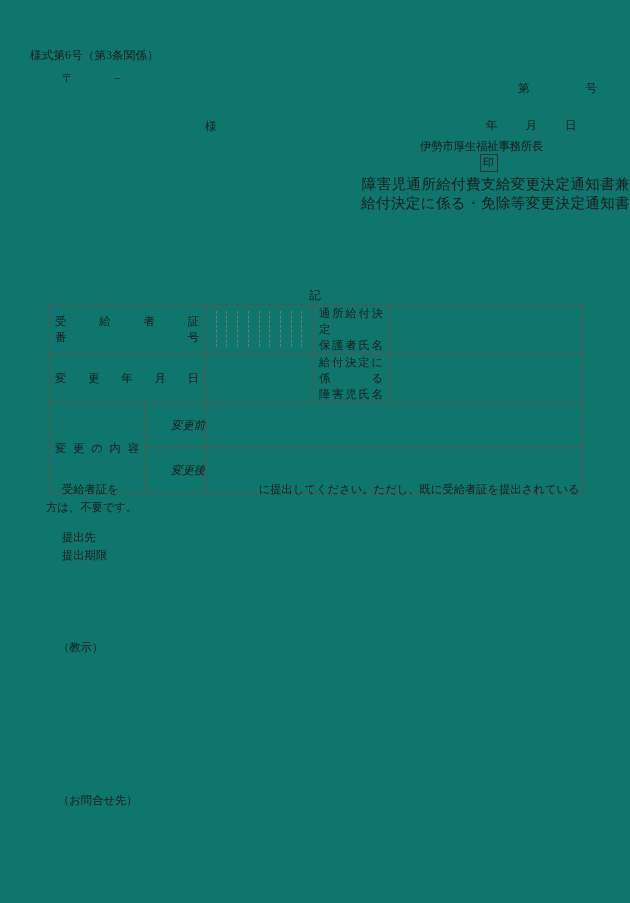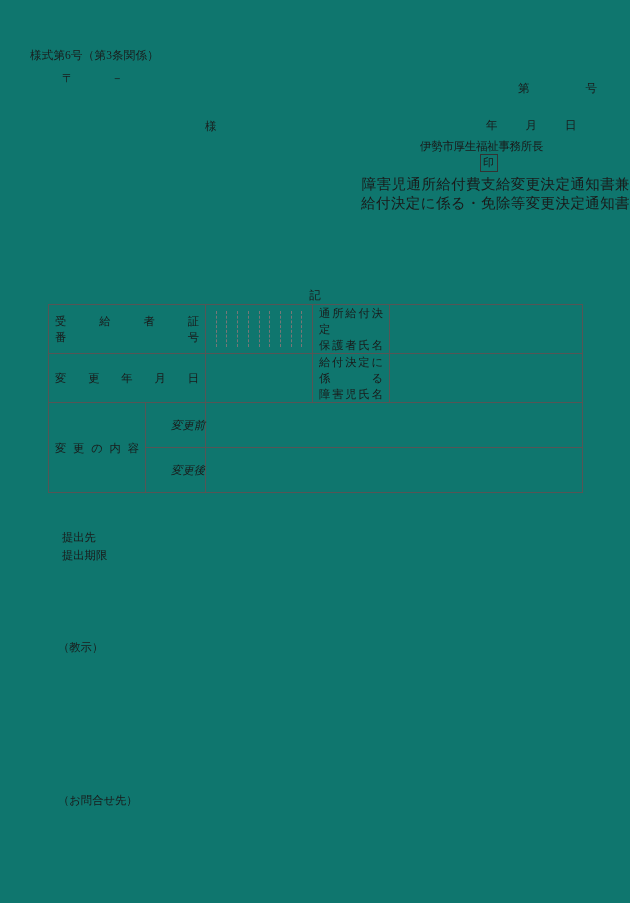--- a/index.html
+++ b/index.html
@@ -268,20 +268,23 @@
 
       <tr>
         <td class="lbl-cell">
           <span class="plain">変更後</span>
         </td>
         <td colspan="3" style="height:44px"></td>
       </tr>
     </tbody>
   </table>
 
+  <div class="abs jtext" id="note-line">
+    <span class="ind"></span><span>受給者証を</span><span class="blankspace"></span><span>に提出してください。ただし、既に受給者証を提出されている方は、不要です。</span>
+  </div>
 
   <div class="abs jtext" id="submit-list">
     <div>提出先</div>
     <div>提出期限</div>
   </div>
 
   <div class="abs jtext" id="instruction-label">（教示）</div>
 
   <div class="abs jtext" id="contact-label">（お問合せ先）</div>
 

